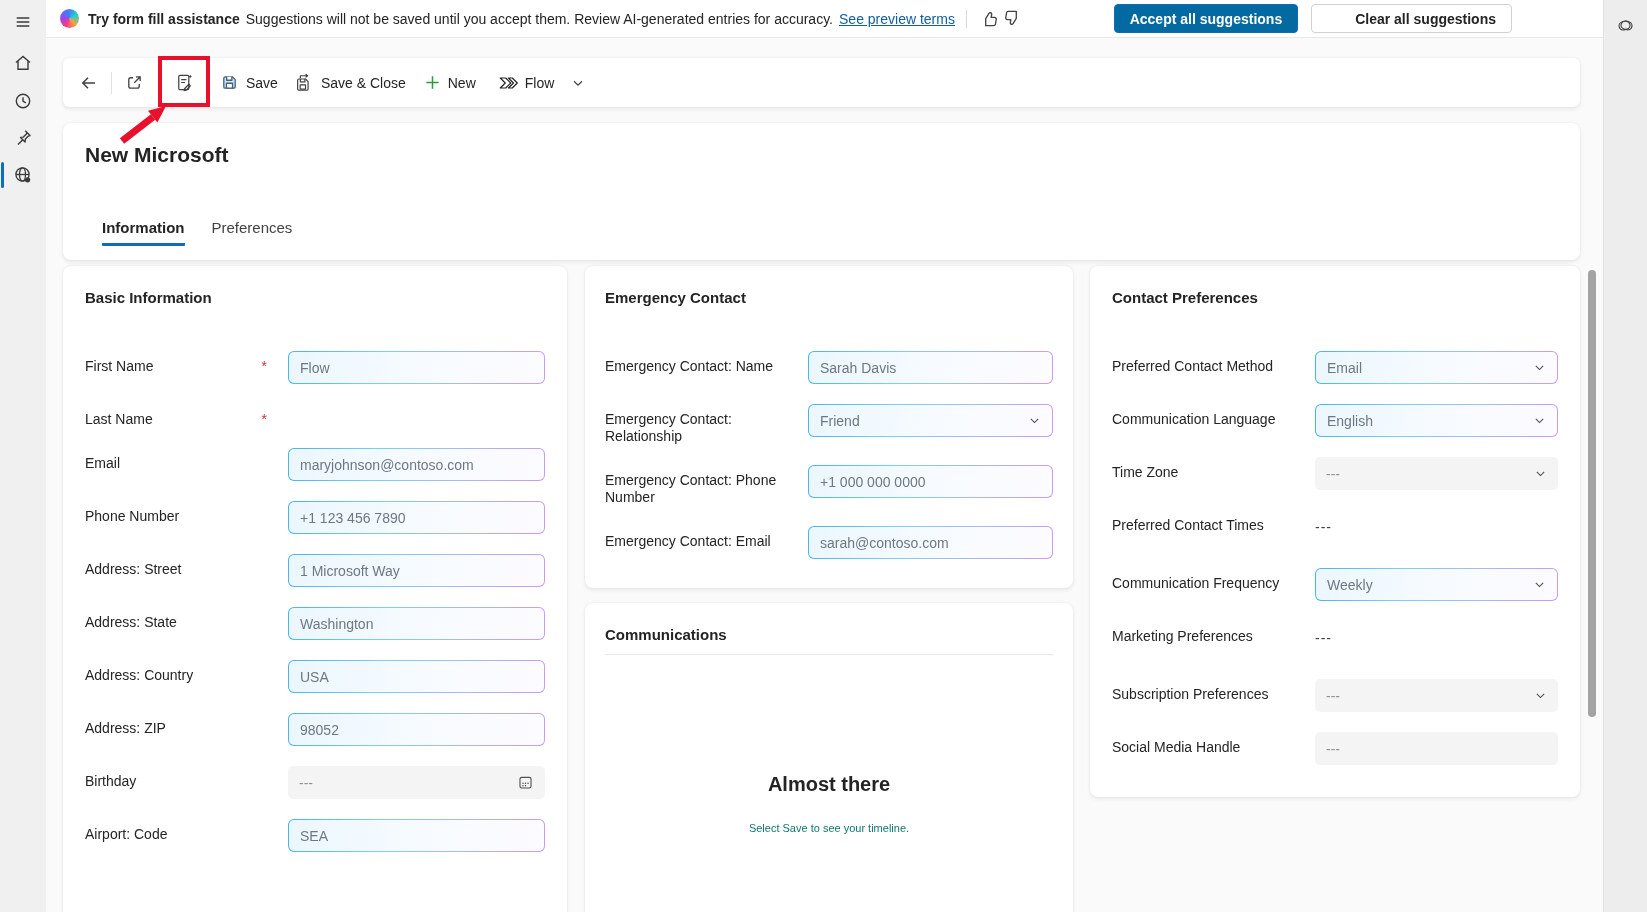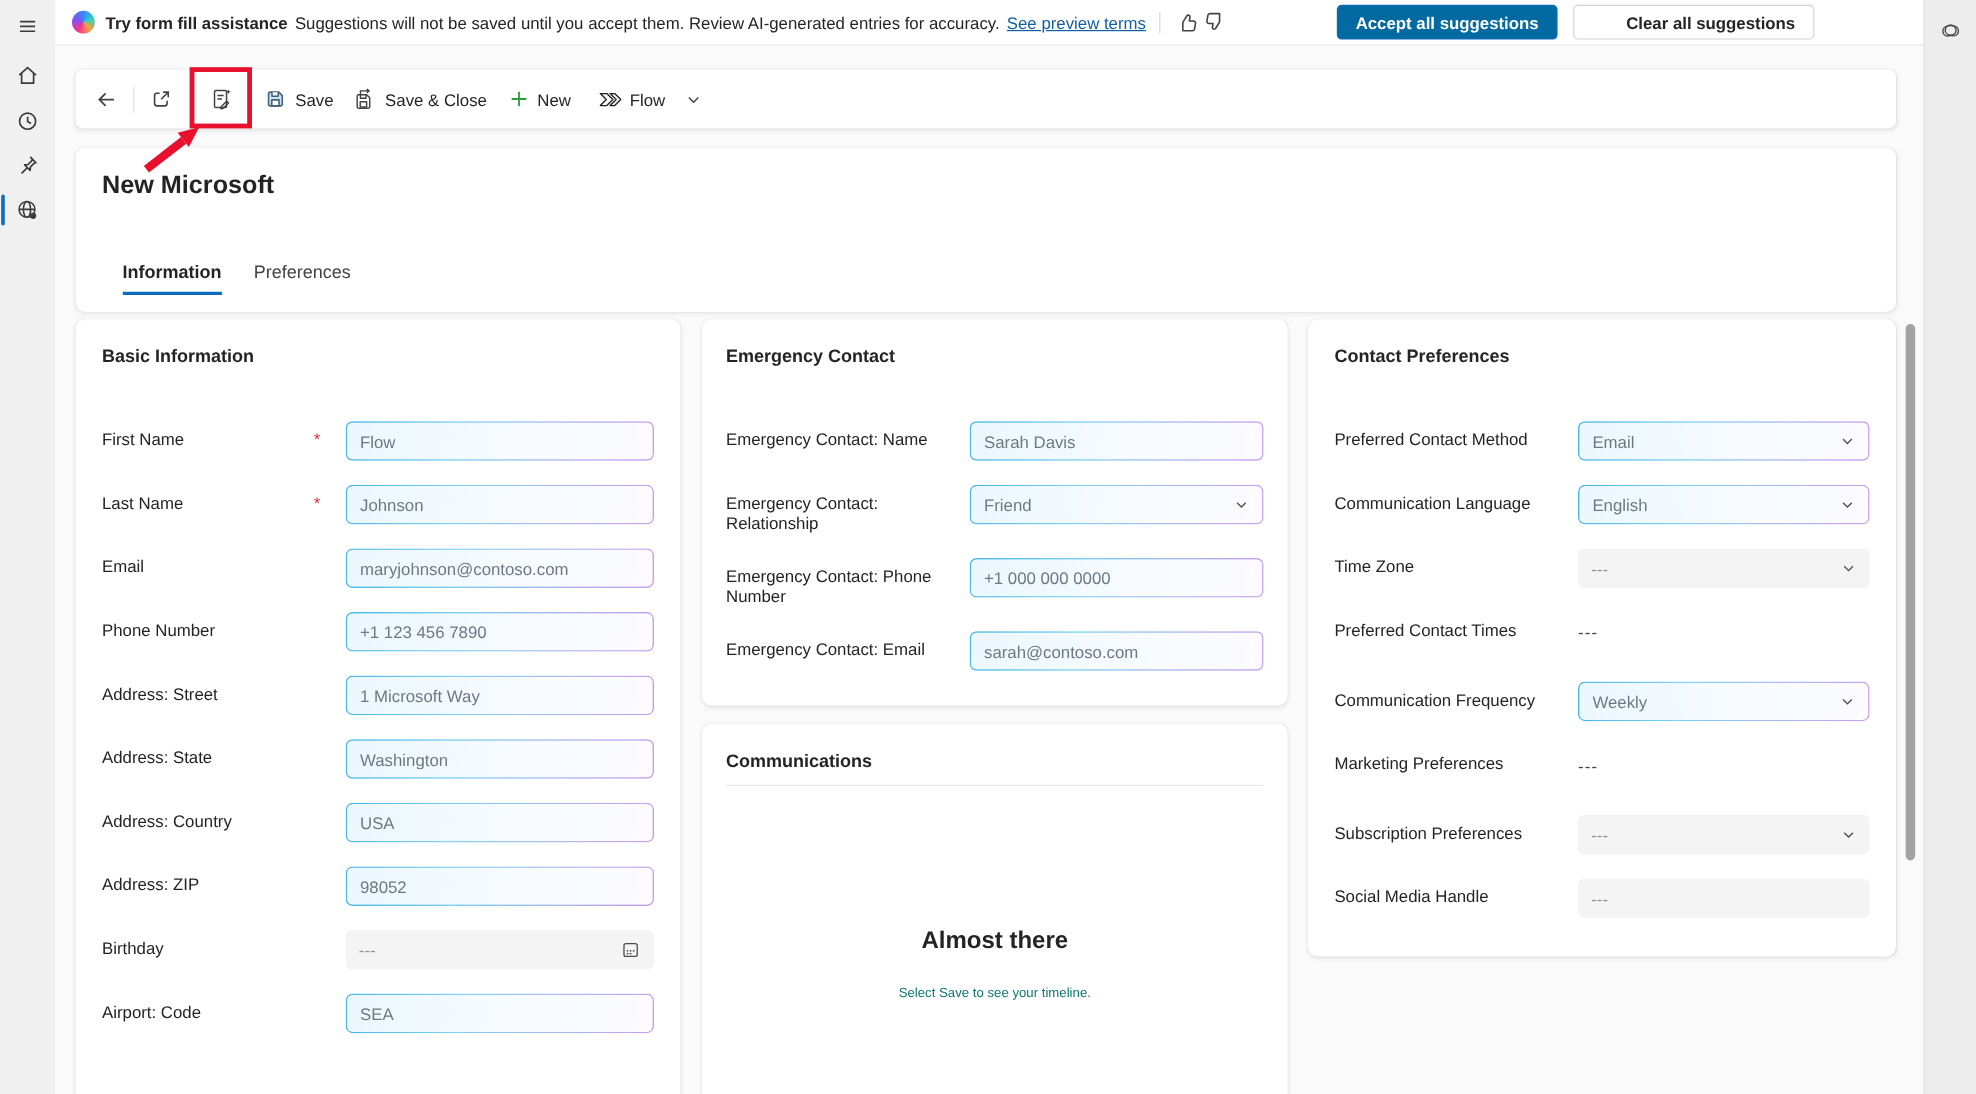--- a/index.html
+++ b/index.html
@@ -253,23 +253,20 @@
     <h2 class="card-title">Basic Information</h2>
     <div class="fields">
         <div class="frow">
           <div class="flabel"><span>First Name</span><span class="req">*</span></div>
           <div class="finput ai">
             <span class="fval">Flow</span>
           </div>
         </div>
         <div class="frow">
           <div class="flabel"><span>Last Name</span><span class="req">*</span></div>
-          <div class="finput ai">
-            <span class="fval">Johnson</span>
-          </div>
         </div>
         <div class="frow">
           <div class="flabel"><span>Email</span></div>
           <div class="finput ai">
             <span class="fval">maryjohnson@contoso.com</span>
           </div>
         </div>
         <div class="frow">
           <div class="flabel"><span>Phone Number</span></div>
           <div class="finput ai">

